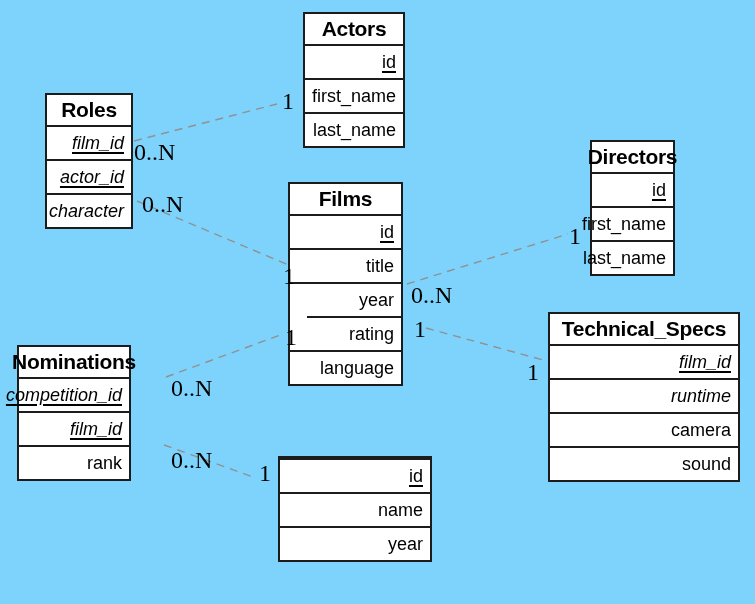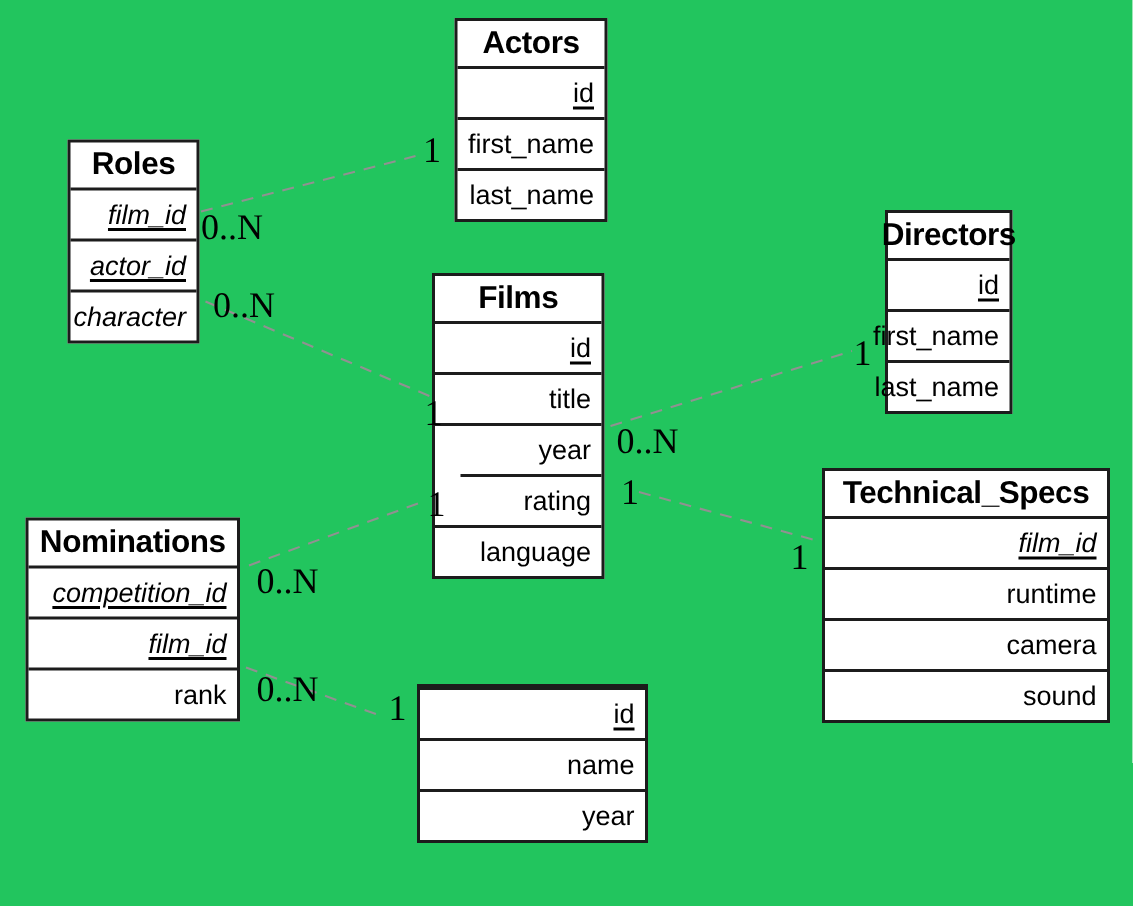--- a/index.html
+++ b/index.html
@@ -4,21 +4,21 @@
 <style>
   html, body {
     margin: 0;
     padding: 0;
     background: #ffffff;
   }
   .canvas {
     position: relative;
     width: 755px;
     height: 604px;
-    background: #22c55e;
+    background: #7dd3fc;
     font-family: "Liberation Sans", sans-serif;
     overflow: hidden;
   }
   #relation-layer {
     position: absolute;
     left: 0;
     top: 0;
     width: 755px;
     height: 604px;
   }
@@ -101,30 +101,30 @@
         <div class="attr-row" style="border-top-color: rgb(28, 28, 28);">year</div>
         <div class="attr-row" style="border-top-color: rgb(28, 28, 28); margin-left: 17px;">rating</div>
         <div class="attr-row" style="border-top-color: rgb(28, 28, 28);">language</div>
       </div>
       <div class="entity" style="left: 590px; top: 140px; width: 85px; border-color: rgb(28, 28, 28);">
         <div class="entity-header">Directors</div>
         <div class="attr-row pk" style="border-top-color: rgb(28, 28, 28);">id</div>
         <div class="attr-row" style="border-top-color: rgb(28, 28, 28);">first_name</div>
         <div class="attr-row" style="border-top-color: rgb(28, 28, 28);">last_name</div>
       </div>
-      <div class="entity" style="left: 17px; top: 345px; width: 143px; border-color: rgb(28, 28, 28);">
+      <div class="entity" style="left: 17px; top: 345px; width: 114px; border-color: rgb(28, 28, 28);">
         <div class="entity-header">Nominations</div>
         <div class="attr-row pk fk" style="border-top-color: rgb(28, 28, 28);">competition_id</div>
         <div class="attr-row pk fk" style="border-top-color: rgb(28, 28, 28);">film_id</div>
         <div class="attr-row" style="border-top-color: rgb(28, 28, 28);">rank</div>
       </div>
       <div class="entity" style="left: 548px; top: 312px; width: 192px; border-color: rgb(28, 28, 28);">
         <div class="entity-header">Technical_Specs</div>
         <div class="attr-row pk fk" style="border-top-color: rgb(28, 28, 28);">film_id</div>
-        <div class="attr-row" style="border-top-color: rgb(28, 28, 28);">runtime</div>
+        <div class="attr-row" style="border-top-color: rgb(28, 28, 28); font-style: italic;">runtime</div>
         <div class="attr-row" style="border-top-color: rgb(28, 28, 28);">camera</div>
         <div class="attr-row" style="border-top-color: rgb(28, 28, 28);">sound</div>
       </div>
       <div class="entity" style="left: 278px; top: 456px; width: 154px; border-color: rgb(28, 28, 28);">
         <div class="attr-row pk" style="border-top-color: rgb(28, 28, 28);">id</div>
         <div class="attr-row" style="border-top-color: rgb(28, 28, 28);">name</div>
         <div class="attr-row" style="border-top-color: rgb(28, 28, 28);">year</div>
       </div>
     </div>
   <div id="label-layer">

